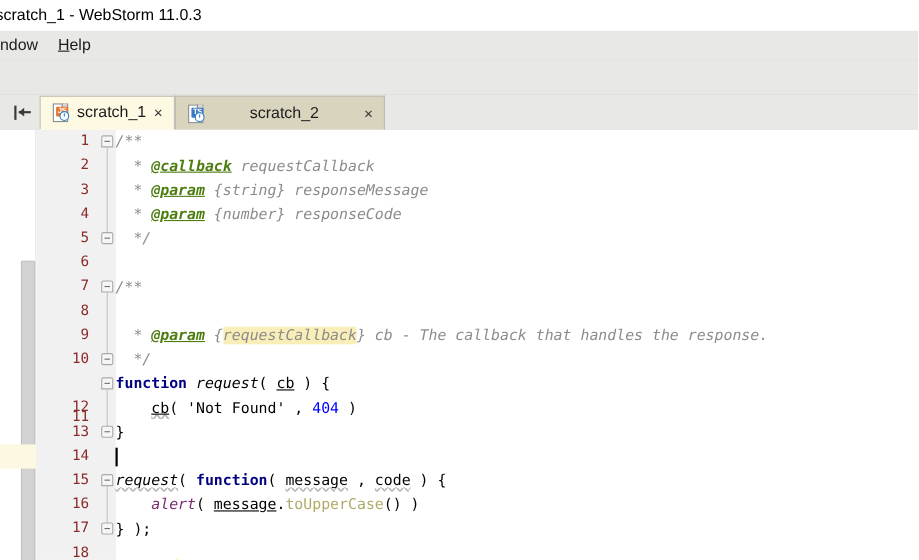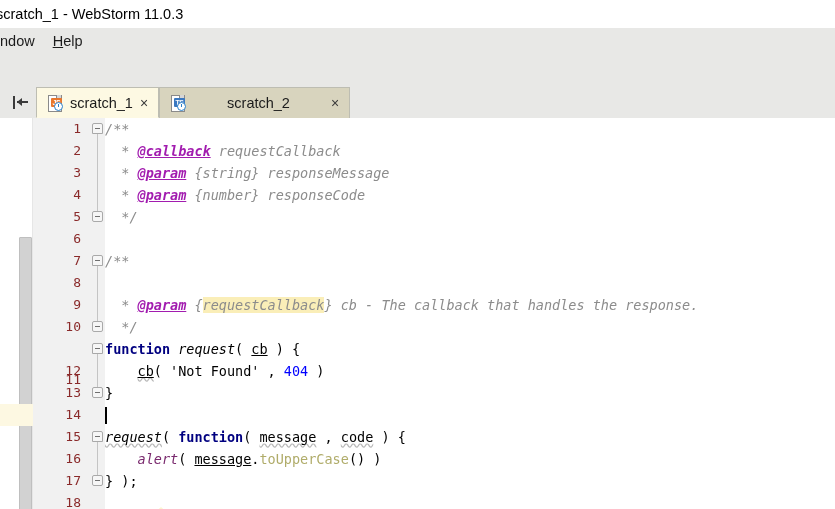--- a/index.html
+++ b/index.html
@@ -58,21 +58,21 @@
     background: #e8e8e6;
     border-bottom: 1px solid #b9b9a8;
   }
   .hide-panel-btn {
     position: absolute; left: 8px; top: 5px; width: 26px; height: 22px;
     display: flex; align-items: center; justify-content: center;
     cursor: default;
   }
   .tabs {
     position: absolute; left: 36px; top: 0; height: 32px;
-    display: flex; align-items: flex-end;
+    display: flex; align-items: center;
   }
   .tab {
     height: 31px;
     display: flex; align-items: center;
     padding: 0 9px 0 10px;
     gap: 6px;
     border-left: 1px solid #bdbdb2;
     border-right: 1px solid #bdbdb2;
     border-top: 1px solid #bdbdb2;
     box-sizing: border-box;
@@ -180,21 +180,21 @@
   .caret-line {
     position: absolute; left: 0; top: 0; width: 835px; height: 22px;
     background: #fdf8e2;
   }
   .caret {
     position: absolute; width: 2px; height: 17px; background: #000000; top: 3px;
   }
 
   
   .cm      { color: #8c8c8c; font-style: italic; }                 
-  .cm-tag  { color: #a21caf; font-style: italic; font-weight: bold; text-decoration: underline; }
+  .cm-tag  { color: #4d7c0f; font-style: italic; font-weight: bold; text-decoration: underline; }
   .cm-hl   { background: #faeeb8; }
   .kw      { color: #000080; font-weight: bold; }
   .fn      { color: #000000; font-style: italic; }
   .fnc     { color: #7a2a6e; font-style: italic; }
   .ident   { color: #000000; text-decoration: underline; }
   .str     { color: #000000; font-weight: normal; }
   .num     { color: #0000ff; }
   .unres   { color: #b0ac6a; }
   .plain   { color: #000000; }
   .err     { text-decoration: underline wavy #b8b8b8; text-decoration-skip-ink: none; }

